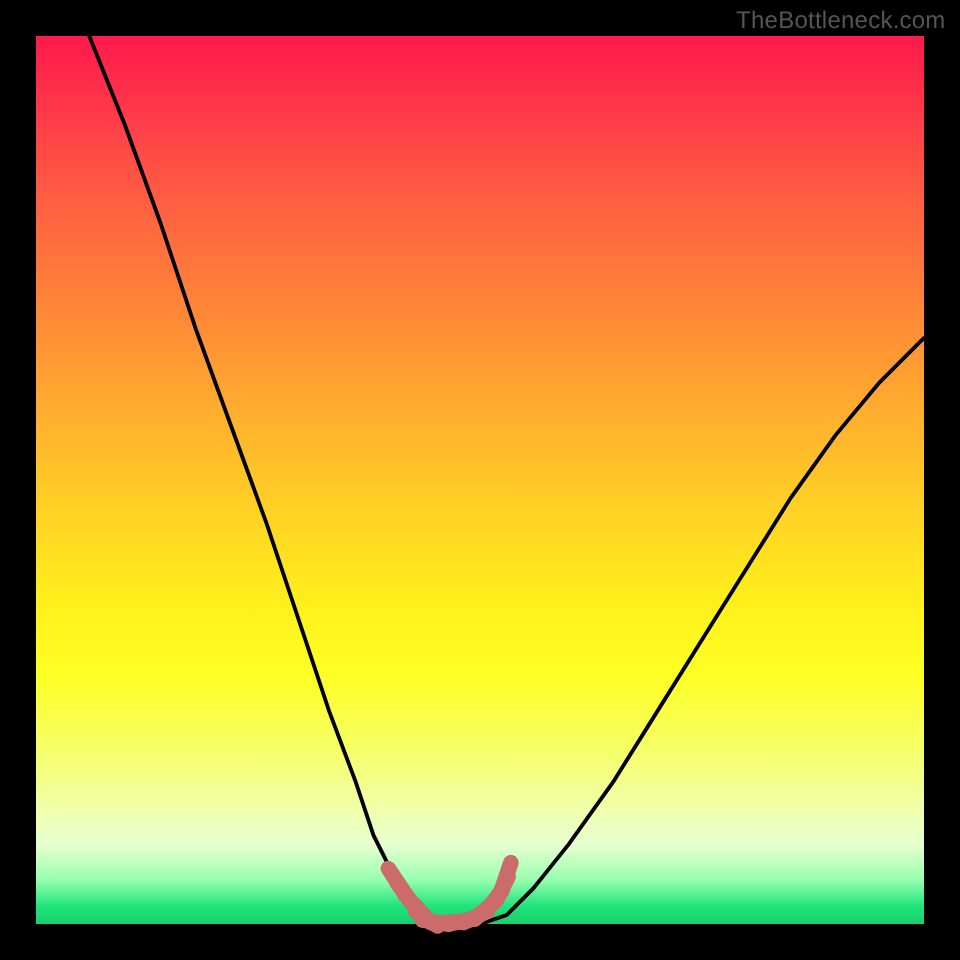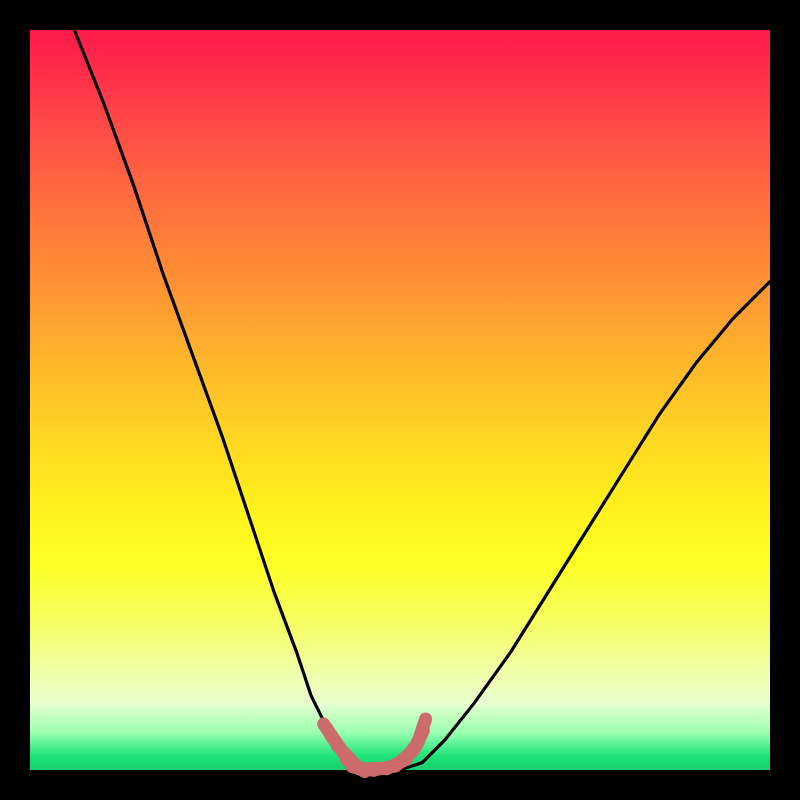--- a/index.html
+++ b/index.html
@@ -58,20 +58,21 @@
     top: 0;
     width: 740px;
     height: 740px;
     overflow: visible;
   }
 </style>
 </head>
 <body>
 
 <div class="frame">
+  <div class="watermark">TheBottleneck.com</div>
   <div class="plot">
     <svg class="curve" viewBox="0 0 740 740">
       <path id="curve-path" fill="none" stroke="#000000" stroke-width="3.2" stroke-linecap="round" d="M44.4 0.0 L74.0 74.0 L103.6 155.4 L133.2 244.2 L162.8 325.6 L192.4 407.0 L222.0 495.8 L244.2 562.4 L266.4 621.6 L281.2 666.0 L296.0 695.6 L310.8 717.8 L325.6 732.6 L340.4 740.0 L355.2 740.0 L370.0 740.0 L392.2 732.6 L414.4 710.4 L444.0 673.4 L481.0 621.6 L518.0 562.4 L555.0 503.2 L592.0 444.0 L629.0 384.8 L666.0 333.0 L703.0 288.6 L740.0 251.6 "></path>
       <g id="marker-group">
           <line x1="293.6" y1="693.8" x2="305.8" y2="712.2" stroke="#cc6b6b" stroke-width="13" stroke-linecap="round"></line>
           <line x1="300.7" y1="705.1" x2="313.5" y2="723.1" stroke="#cc6b6b" stroke-width="13" stroke-linecap="round"></line>
           <line x1="307.3" y1="715.4" x2="321.7" y2="732.0" stroke="#cc6b6b" stroke-width="13" stroke-linecap="round"></line>
           <line x1="314.4" y1="723.1" x2="329.4" y2="739.1" stroke="#cc6b6b" stroke-width="13" stroke-linecap="round"></line>
           <line x1="316.4" y1="729.5" x2="334.8" y2="741.7" stroke="#cc6b6b" stroke-width="13" stroke-linecap="round"></line>
           <line x1="322.1" y1="736.8" x2="343.9" y2="740.3" stroke="#cc6b6b" stroke-width="13" stroke-linecap="round"></line>

